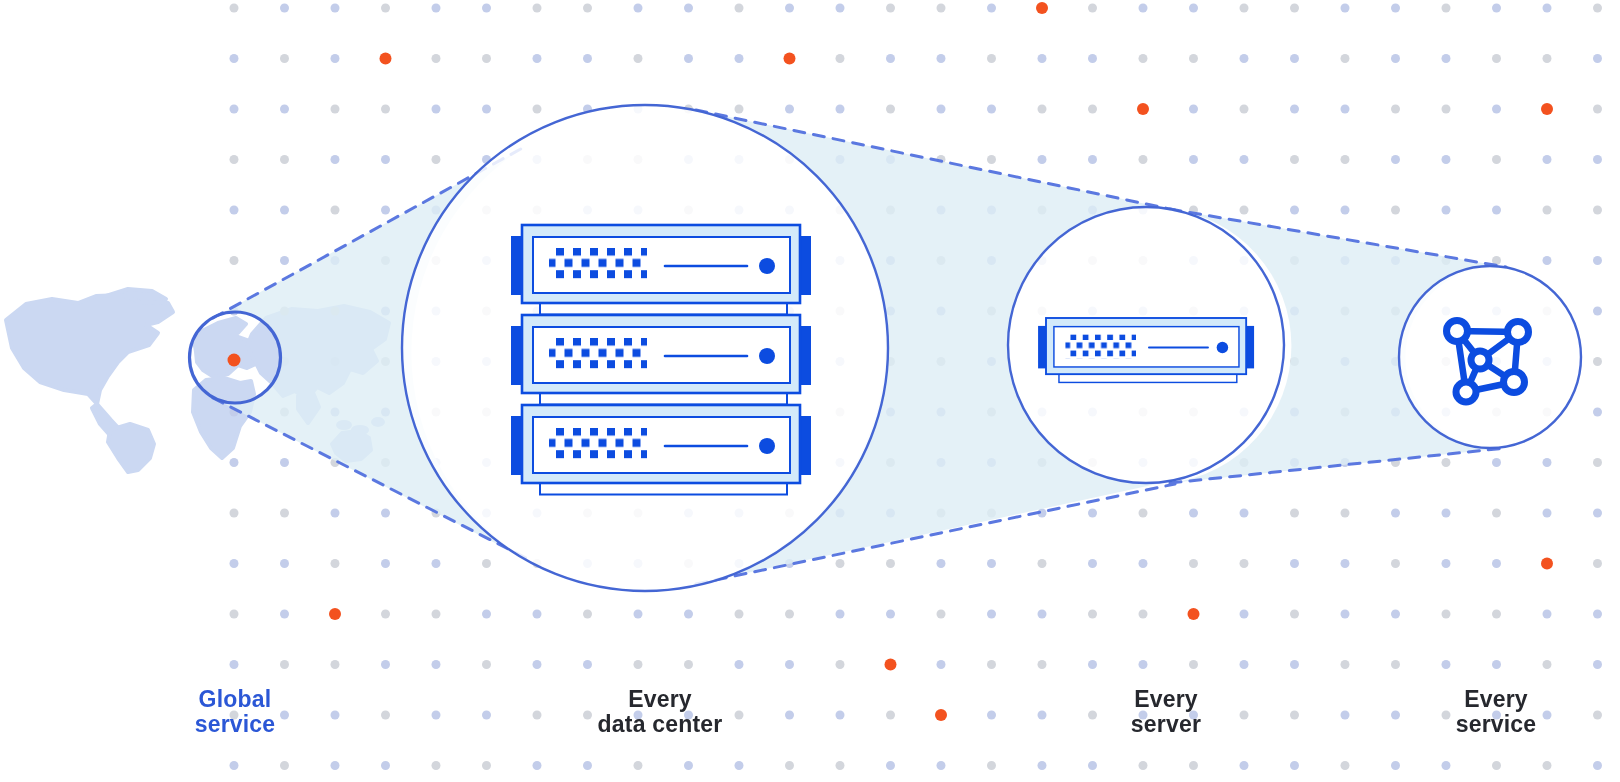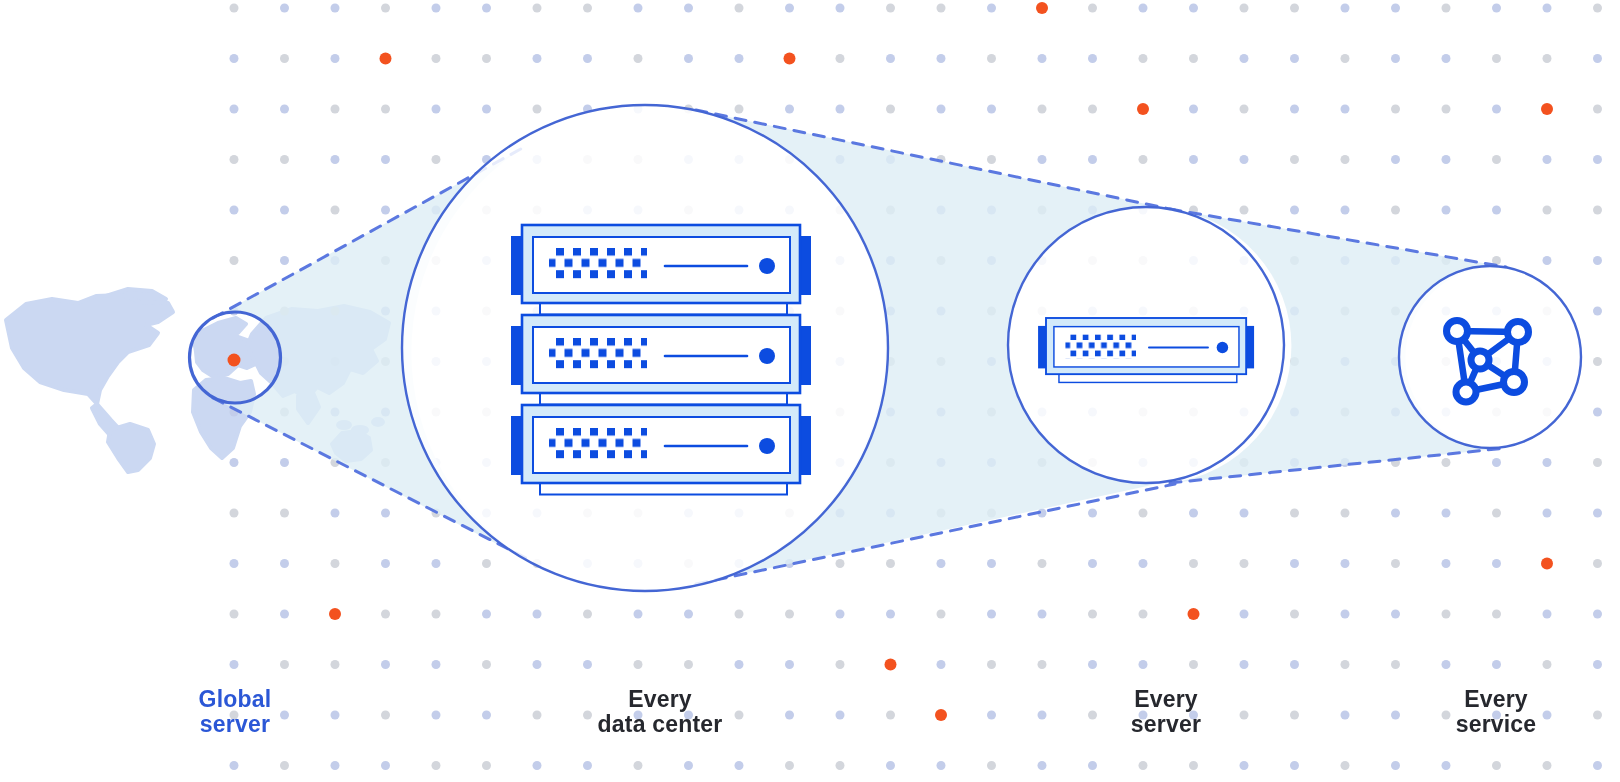--- a/index.html
+++ b/index.html
@@ -567,20 +567,20 @@
     <line class="net-edge" x1="1480" y1="360" x2="1514" y2="382"></line>
     <circle class="net-node" cx="1457" cy="331" r="10.5"></circle>
     <circle class="net-node" cx="1518" cy="332" r="10.5"></circle>
     <circle class="net-node" cx="1466" cy="392" r="10"></circle>
     <circle class="net-node" cx="1514" cy="382" r="10.5"></circle>
     <circle class="net-node" cx="1480" cy="360" r="9"></circle>
   </g>
 </svg>
 
   <div class="caption blue" style="left:235px;top:687px;">Global
-server</div>
+service</div>
   <div class="caption" style="left:660px;top:687px;">Every
 data center</div>
   <div class="caption" style="left:1166px;top:687px;">Every
 server</div>
   <div class="caption" style="left:1496px;top:687px;">Every
 service</div>
 </div>
 
 </body></html>

